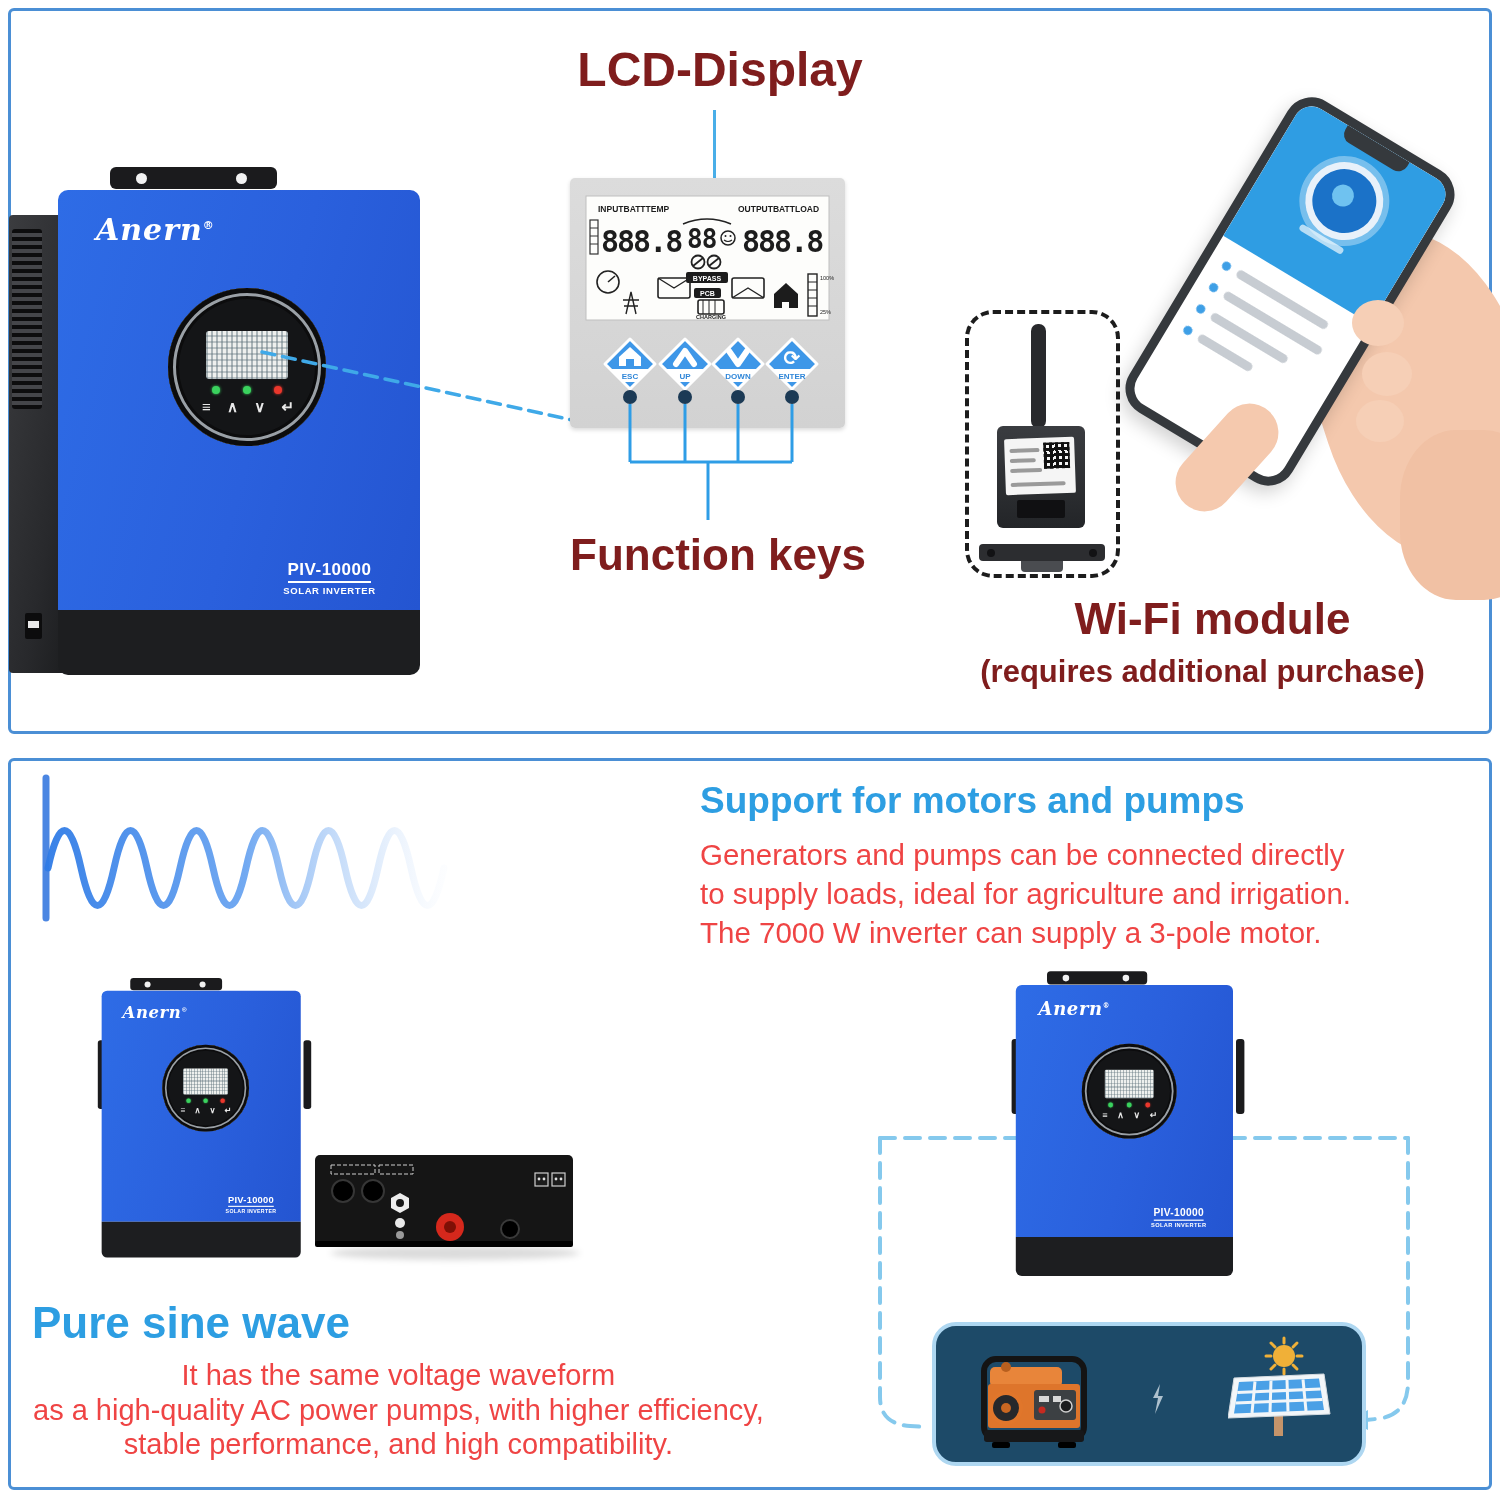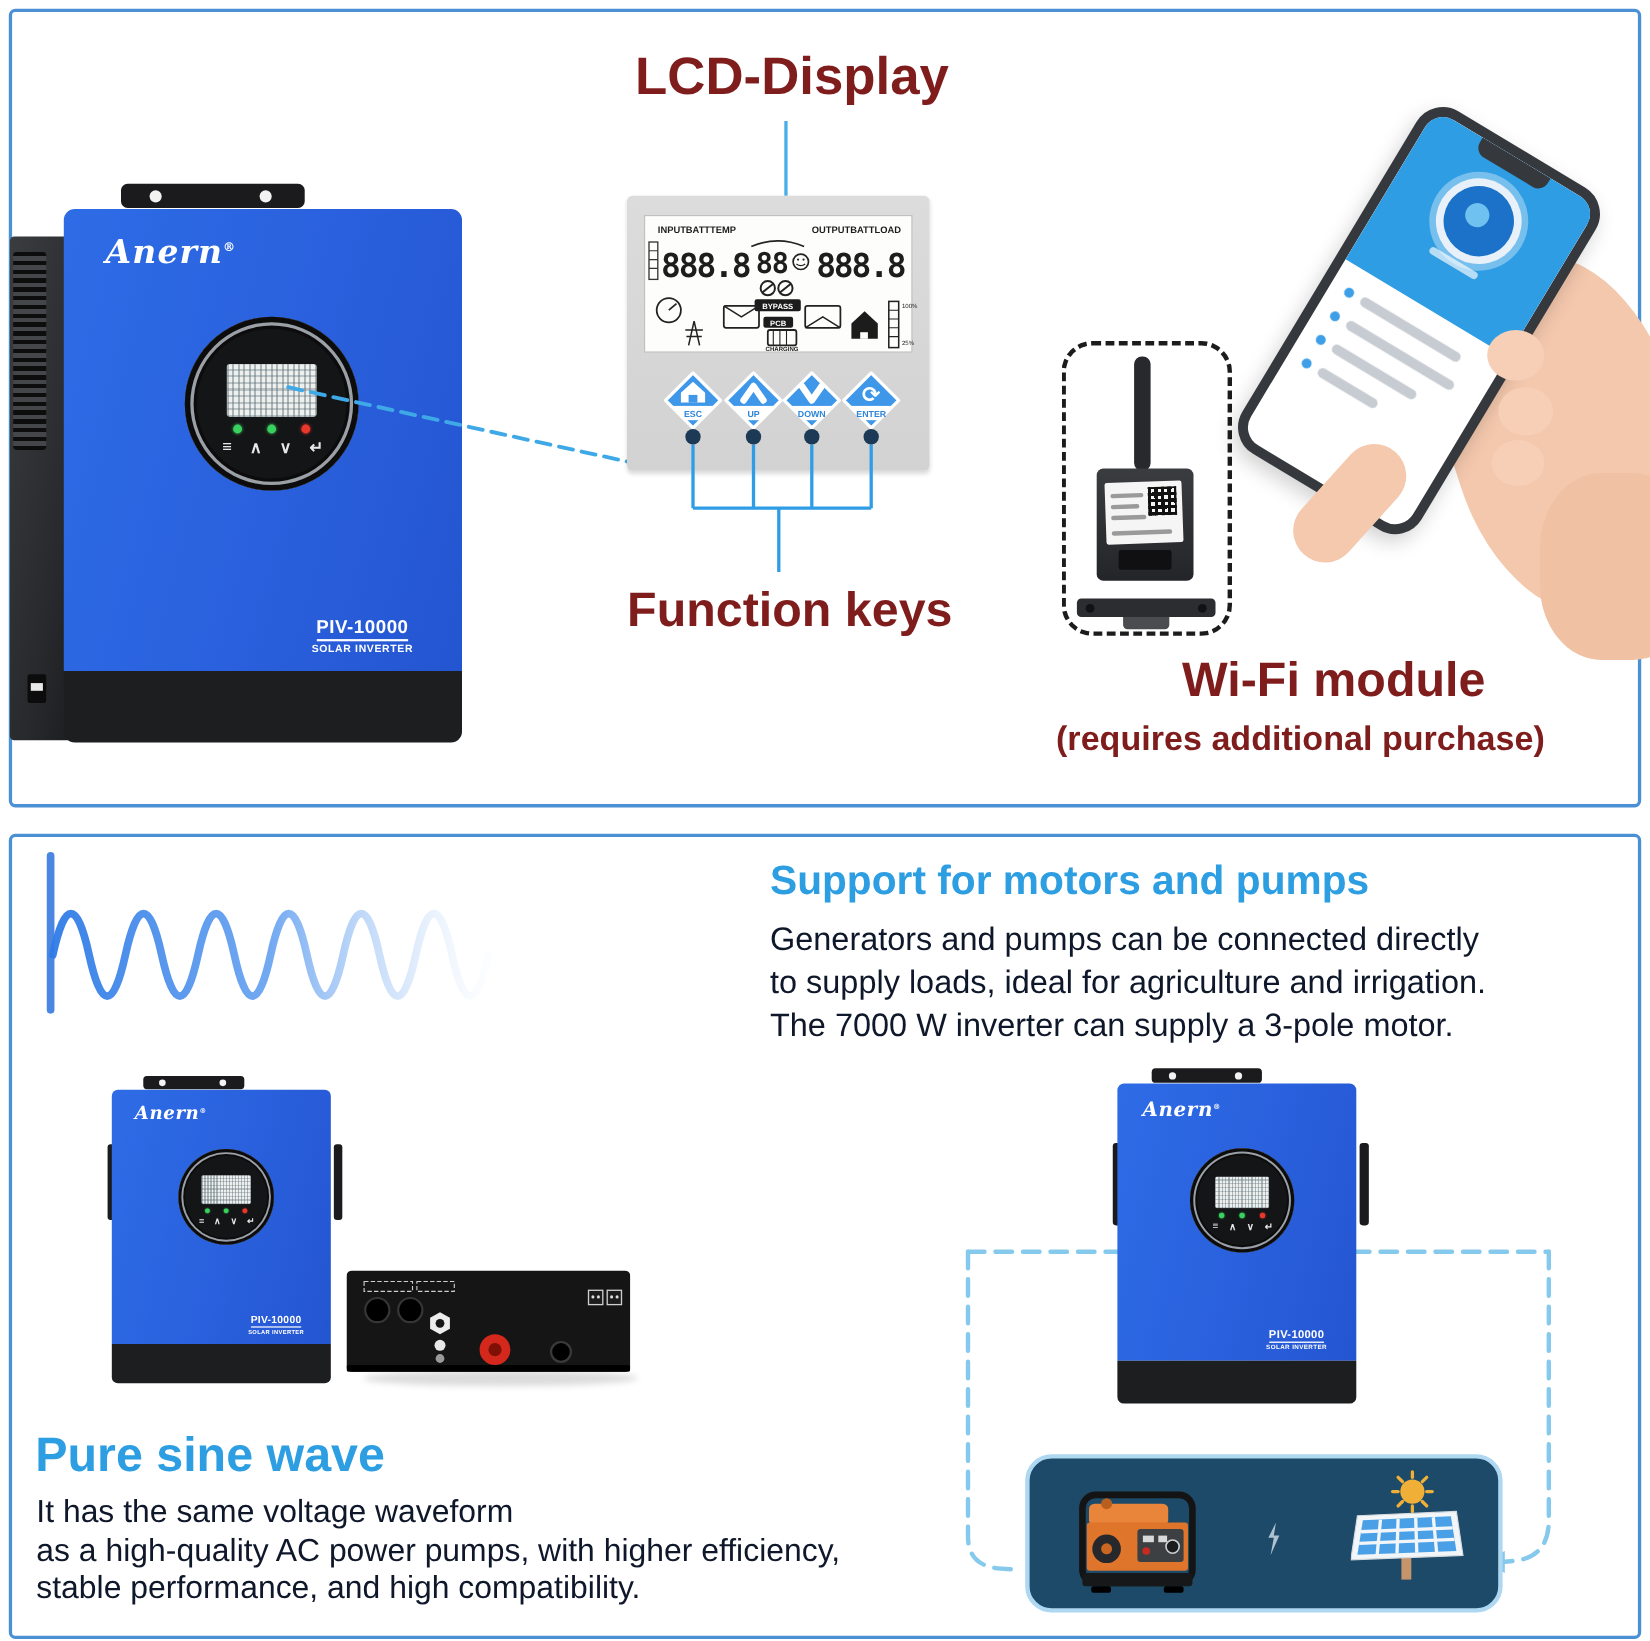--- a/index.html
+++ b/index.html
@@ -3,21 +3,21 @@
 <meta charset="utf-8">
 <style>
   html,body{margin:0;padding:0;}
   body{width:1500px;height:1492px;background:#ffffff;font-family:"Liberation Sans",sans-serif;position:relative;overflow:hidden;}
   .abs{position:absolute;}
   .panel{position:absolute;border:3px solid #4b8fd5;border-radius:6px;background:#fff;}
 
   
   .h-navy{color:#7f1d1d;font-weight:bold;}
   .h-blue{color:#2d9ee2;font-weight:bold;}
-  .body-text{color:#0f172a;}
+  .body-text{color:#ef4444;}
 
   
   .inverter{position:absolute;width:380px;height:515px;transform-origin:top left;}
   .inv-bracket{position:absolute;left:55px;top:2px;width:167px;height:22px;background:#1b1b1d;border-radius:6px;}
   .inv-bracket .hole{position:absolute;top:6px;width:11px;height:11px;border-radius:50%;background:#f2f2f2;}
   .inv-bracket .hole.h1{left:26px;}
   .inv-bracket .hole.h2{left:126px;}
   .inv-tab{position:absolute;width:14px;height:125px;background:#1b1b1d;border-radius:5px;top:115px;}
   .tab-l{left:-4px;} .tab-r{right:-4px;}
   .inv-face{position:absolute;left:3px;top:25px;width:362px;height:420px;border-radius:10px 10px 0 0;
@@ -299,21 +299,21 @@
         </div>
     </div>
   </div>
   <div class="fingertip" style="left:1352px;top:300px;width:52px;height:46px;"></div>
   <div class="fingertip" style="left:1362px;top:352px;width:50px;height:44px;"></div>
   <div class="fingertip" style="left:1356px;top:400px;width:48px;height:42px;"></div>
   <div class="thumb"></div>
 </div>
 
 <div class="abs h-navy" style="left:980px;top:594px;width:465px;text-align:center;font-size:44px;">Wi-Fi module</div>
-<div class="abs h-navy" style="left:960px;top:654px;width:485px;text-align:left;font-size:31px;font-weight:600;">(requires additional purchase)</div>
+<div class="abs h-navy" style="left:960px;top:654px;width:485px;text-align:center;font-size:31px;font-weight:600;">(requires additional purchase)</div>
 
 <div class="panel" style="left:8px;top:758px;width:1478px;height:726px;"></div>
 
 <svg class="abs" style="left:15px;top:765px;" width="450" height="170" viewBox="0 0 450 170">
   <defs>
     <linearGradient id="waveGrad" x1="0" y1="0" x2="1" y2="0">
       <stop offset="0" stop-color="#2f7be6" stop-opacity="0.95"></stop>
       <stop offset="0.5" stop-color="#4f94ee" stop-opacity="0.8"></stop>
       <stop offset="0.8" stop-color="#9cc3f5" stop-opacity="0.4"></stop>
       <stop offset="1" stop-color="#dce9fb" stop-opacity="0.08"></stop>
@@ -474,17 +474,17 @@
         <line x1="43" y1="44.8" x2="42" y2="76.4"></line>
       <line x1="59" y1="44" x2="60" y2="75.6"></line>
         <line x1="75" y1="43.3" x2="78" y2="75"></line>
       <line x1="9.3" y1="56.5" x2="92.6" y2="53"></line>
         <line x1="7.6" y1="67" x2="94.3" y2="63.5"></line>
     </g>
   </svg>
 </div>
 
 <div class="abs h-blue" style="left:32px;top:1298px;font-size:44px;">Pure sine wave</div>
-<div class="abs body-text" style="left:33px;top:1358px;font-size:29px;line-height:34.5px;">
+<div class="abs body-text" style="left:33px;top:1358px;font-size:29px;line-height:34.5px;text-align:center;">
   <div>It has the same voltage waveform</div>
   <div>as a high-quality AC power pumps, with higher efficiency,</div>
   <div>stable performance, and high compatibility.</div>
 </div>
 
 </body></html>

